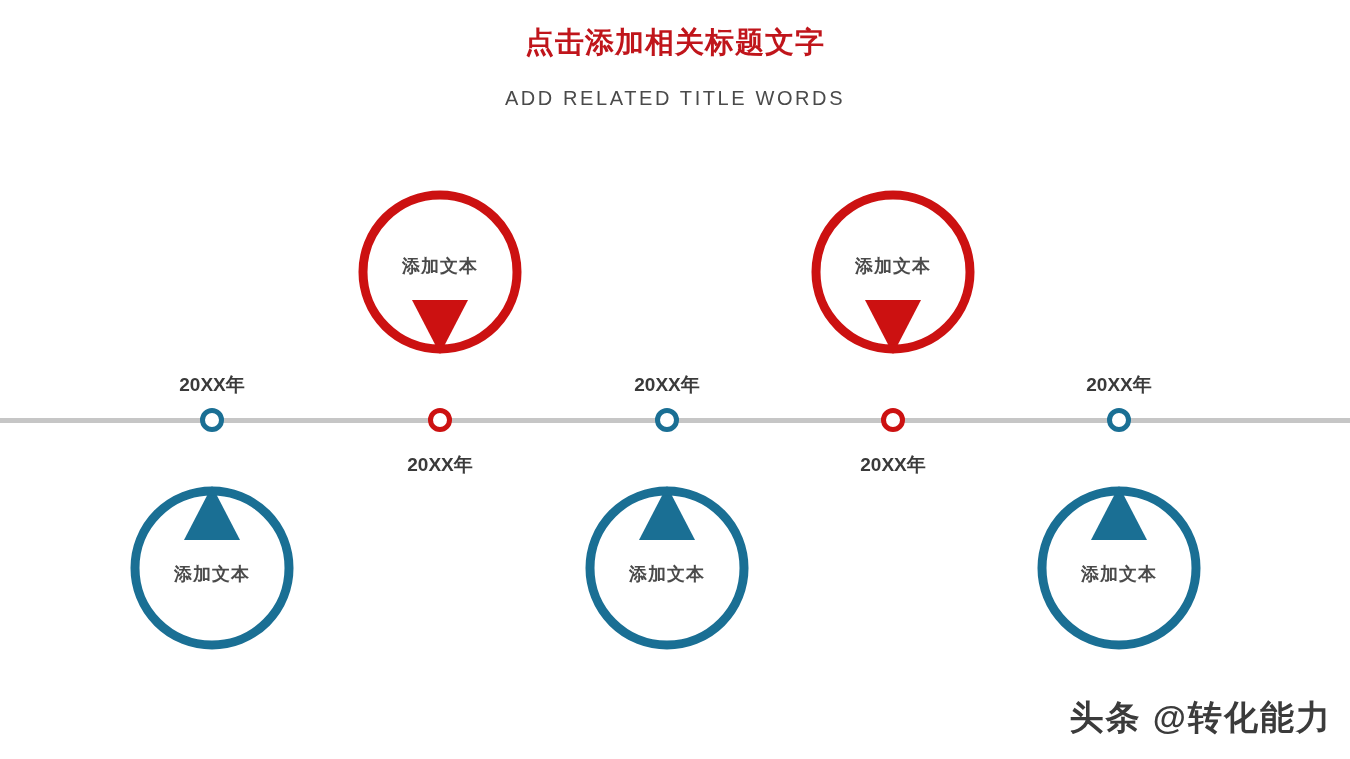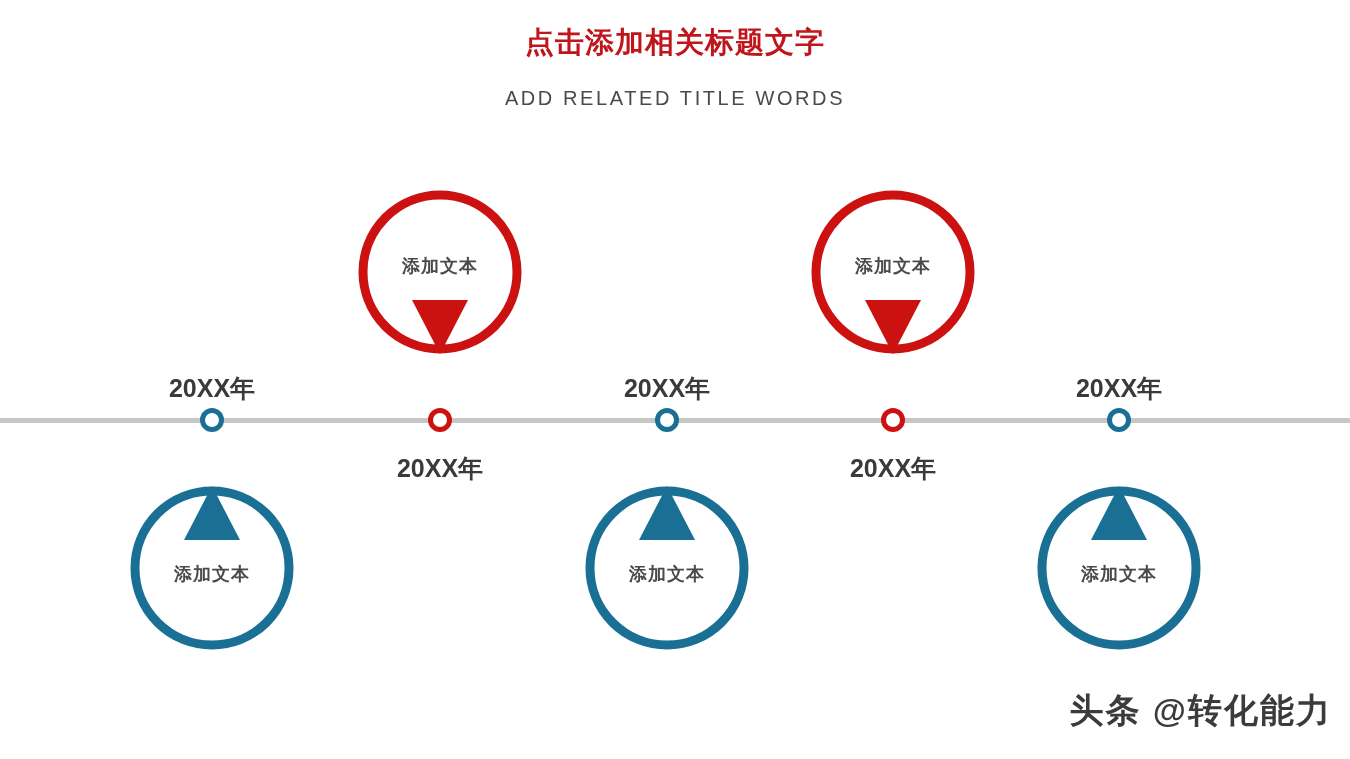--- a/index.html
+++ b/index.html
@@ -61,21 +61,21 @@
     transform: translate(-50%, -50%);
     top: 420px;
     z-index: 5;
   }
   .axis-node.blue { border: 5px solid #1a6f94; }
   .axis-node.red  { border: 5px solid #cc1111; }
 
   
   .year-label {
     position: absolute;
-    font-size: 25px;
+    font-size: 19px;
     font-weight: 700;
     color: #3a3a3a;
     white-space: nowrap;
     transform: translateX(-50%);
     letter-spacing: 0px;
   }
   .year-label.above { top: 372px; }
   .year-label.below { top: 452px; }
 
   
@@ -102,21 +102,21 @@
     white-space: nowrap;
     letter-spacing: 1px;
   }
   .bubble.red  .bubble-text { top: 66px; }
   .bubble.blue .bubble-text { top: 78px; }
 
   
   #watermark {
     position: absolute;
     right: 18px;
-    bottom: 25px;
+    bottom: 18px;
     font-size: 34px;
     font-weight: 700;
     color: #2b2b2b;
     letter-spacing: 2px;
     opacity: 0.92;
     white-space: nowrap;
   }
 </style>
 </head>
 <body>

